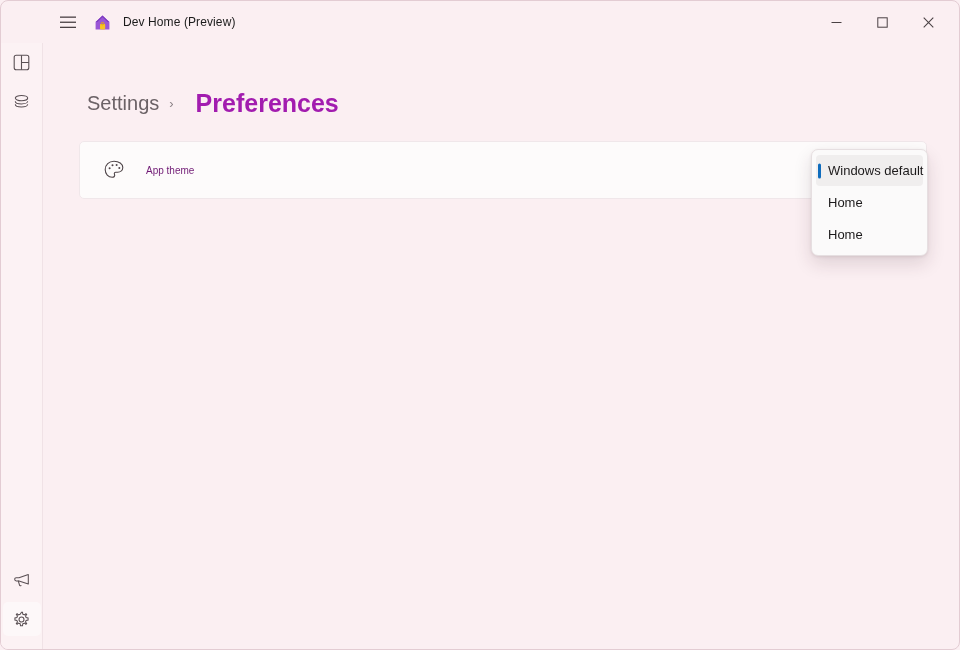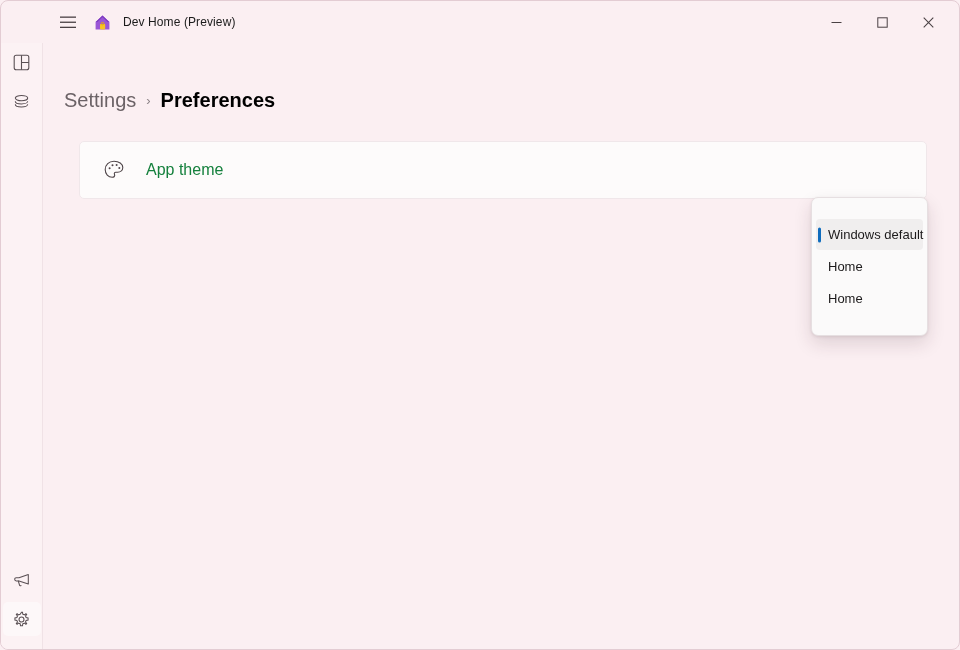--- a/index.html
+++ b/index.html
@@ -97,40 +97,41 @@
 
   
   #content {
     position: absolute;
     top: 42px; left: 42px; right: 0; bottom: 0;
     overflow: hidden;
   }
 
   #breadcrumb {
     position: absolute;
-    left: 21px;
+    left: 44px;
     top: 46px;
     display: flex;
     align-items: center;
     gap: 10px;
   }
   .crumb-parent {
     font-size: 20px;
     color: #6b6266;
     cursor: pointer;
   }
   .crumb-sep {
     font-size: 13px;
     color: #8b8186;
     user-select: none;
   }
   .crumb-current {
-    font-size: 20px;
+    font-size: 25px;
     font-weight: bold;
-    color: #000000;
+    color: #a21caf;
+    margin-left: 12px;
   }
 
   
   #setting-card {
     position: absolute;
     left: 36px;
     top: 98px;
     width: 848px;
     height: 58px;
     background: #fdfbfb;
@@ -141,38 +142,37 @@
     padding: 0 16px;
   }
   .card-icon {
     width: 24px; height: 24px;
     margin-left: 6px;
     display: flex; align-items: center; justify-content: center;
     flex: 0 0 auto;
   }
   .card-label {
     margin-left: 20px;
-    font-size: 16px;
-    color: #15803d;
+    font-size: 10px;
+    color: #701a75;
   }
   .card-spacer { flex: 1 1 auto; }
 
   
   #theme-dropdown {
     position: absolute;
     left: 768px;
     top: 106px;
     width: 117px;
     background: #fbfafa;
     border: 1px solid #e6dfe1;
     border-radius: 7px;
     box-shadow: 0 8px 18px rgba(60,30,40,0.14), 0 1px 3px rgba(60,30,40,0.10);
-    padding: 20px 0;
+    padding: 4px 0;
     z-index: 40;
-    margin-top: 48px;
   }
   .dd-item {
     position: relative;
     height: 31px;
     margin: 1px 4px;
     border-radius: 4px;
     display: flex;
     align-items: center;
     padding-left: 12px;
     font-size: 13px;

